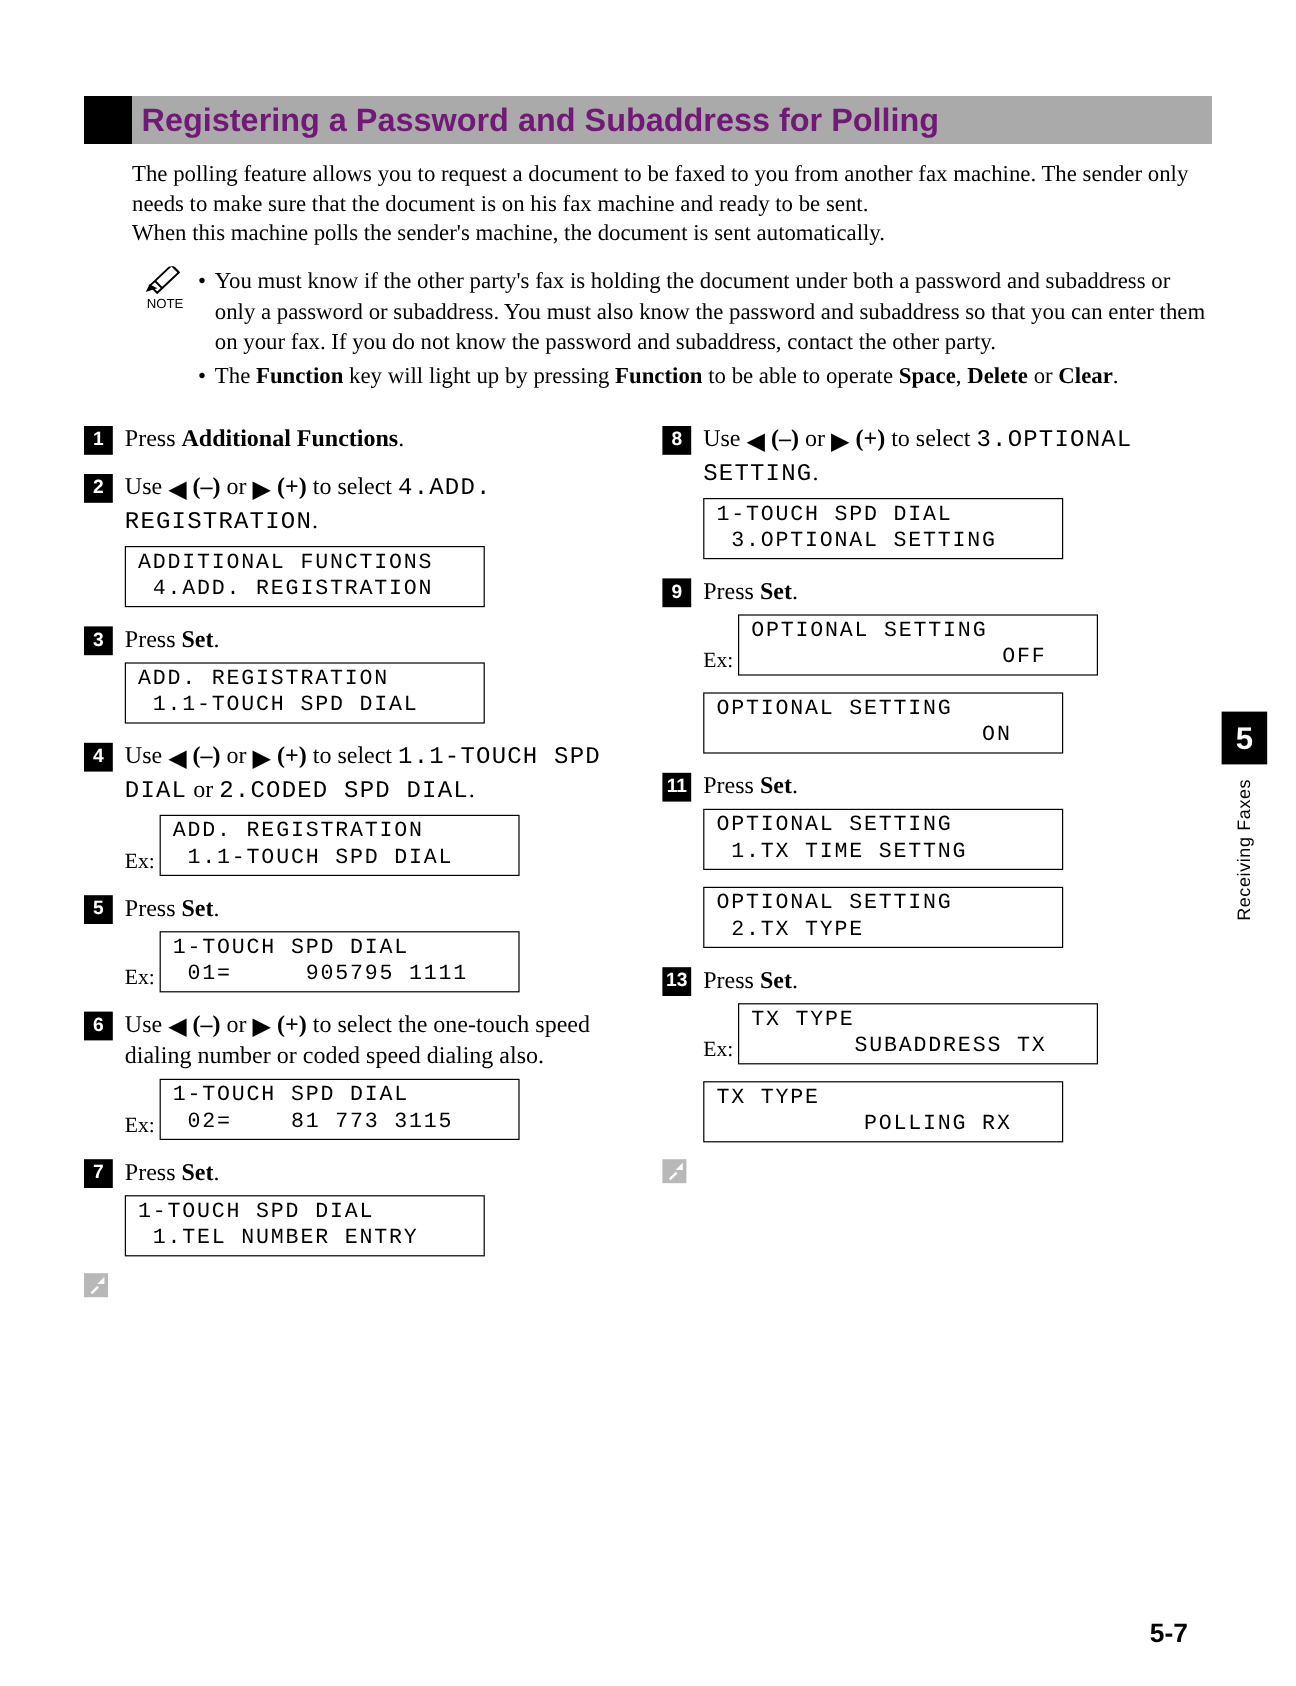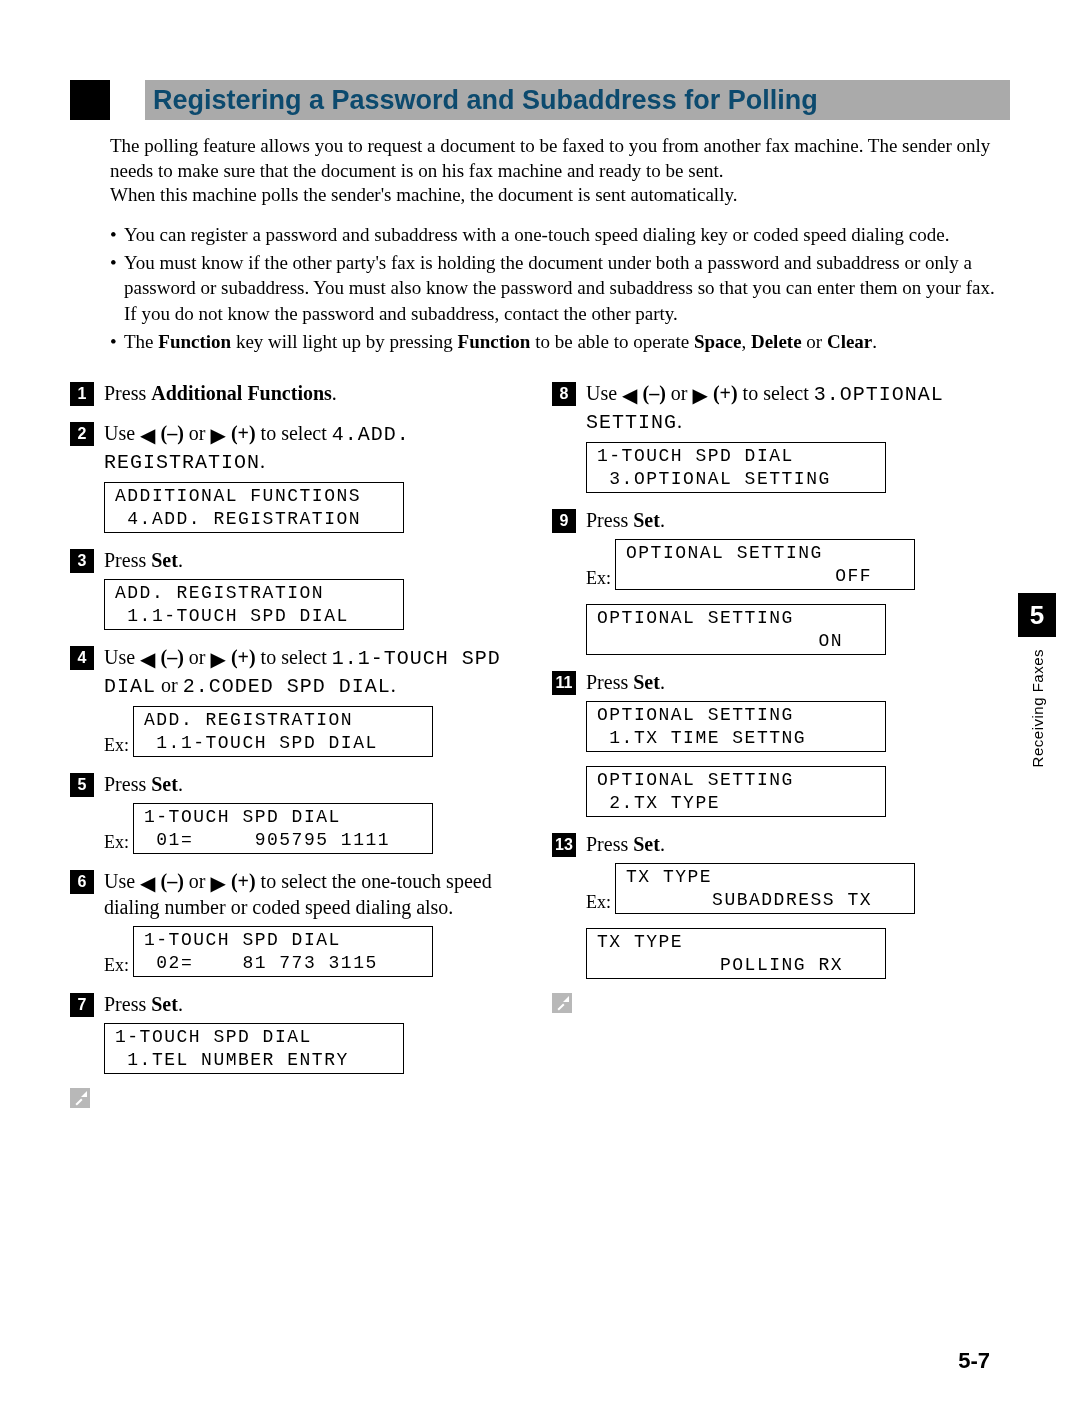--- a/index.html
+++ b/index.html
@@ -4,23 +4,23 @@
 <style>
   html,body{margin:0;padding:0;background:#fff;color:#000;}
   body{width:1080px;height:1405px;position:relative;
        font-family:"Times New Roman",Times,serif;box-sizing:border-box;
        padding:80px 70px 40px 70px;}
   *{box-sizing:border-box;}
 
   
   .heading-bar{display:flex;align-items:stretch;height:40px;}
   .heading-bar .sq{width:40px;background:#000;}
-  .heading-bar .title{flex:1;background:#aaa;color:#0c4a6e;
+  .heading-bar .title{flex:1;background:#aaa;color:#701a75;
       font:700 27px/40px Arial,Helvetica,sans-serif;padding-left:8px;
-      letter-spacing:0;margin-left:35px;}
+      letter-spacing:0;}
   
   .intro{margin:14px 0 14px 40px;font-size:19px;line-height:1.3;}
   
   .note-wrap{display:flex;margin:6px 0 18px 40px;}
   .note-icon{width:55px;text-align:center;font-size:11px;
              font-family:Arial,Helvetica,sans-serif;}
   .note-icon svg{display:block;margin:0 auto 2px;}
   .note-list{flex:1;font-size:19px;line-height:1.35;padding:0;margin:0;
              list-style:none;}
   .note-list li{position:relative;padding-left:14px;margin-bottom:2px;}
@@ -66,22 +66,32 @@
 
 <div class="heading-bar">
   <div class="sq"></div>
   <div class="title">Registering a Password and Subaddress for Polling</div>
 </div>
 
 <div class="intro" style="white-space:pre-line">The polling feature allows you to request a document to be faxed to you from another fax machine. The sender only needs to make sure that the document is on his fax machine and ready to be sent.
 When this machine polls the sender's machine, the document is sent automatically.</div>
 
 <div class="note-wrap">
+  <div class="note-icon">
+    <svg width="34" height="24" viewBox="0 0 34 24">
+      <g fill="none" stroke="#000" stroke-width="1.6">
+        <path d="M4 20 L22 3 L28 9 L10 26 Z" transform="translate(0,-4)"></path>
+        <path d="M4 20 L2 24 L8 22 Z" fill="#000" transform="translate(0,-4)"></path>
+        <path d="M22 3 L28 9" transform="translate(0,-4)"></path>
+        <path d="M8 16 L14 22" transform="translate(0,-4)"></path>
+      </g>
+    </svg>
+    <span>NOTE</span>
+  </div>
   <ul class="note-list">
-    <li>You can register a password and subaddress with a one-touch speed dialing key or coded speed dialing code.</li>
     <li>You must know if the other party's fax is holding the document under both a password and subaddress or only a password or subaddress. You must also know the password and subaddress so that you can enter them on your fax. If you do not know the password and subaddress, contact the other party.</li>
     <li>
       <span>The </span><span class="b">Function</span><span> key will light up by pressing </span><span class="b">Function</span><span> to be able to operate </span><span class="b">Space</span><span>, </span><span class="b">Delete</span><span> or </span><span class="b">Clear</span><span>.</span>
     </li>
   </ul>
 </div>
 
 <div class="cols">
 
   <div class="col">

